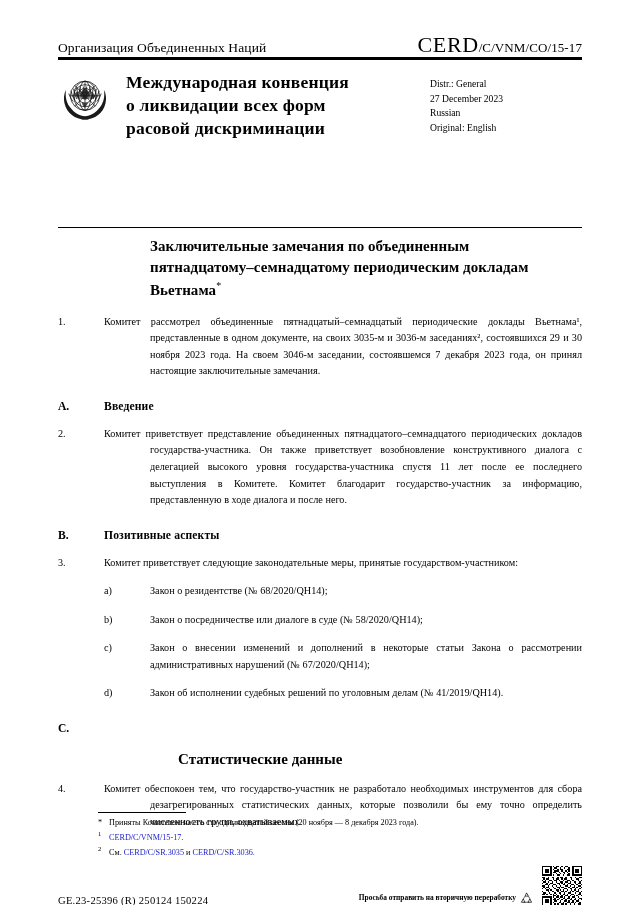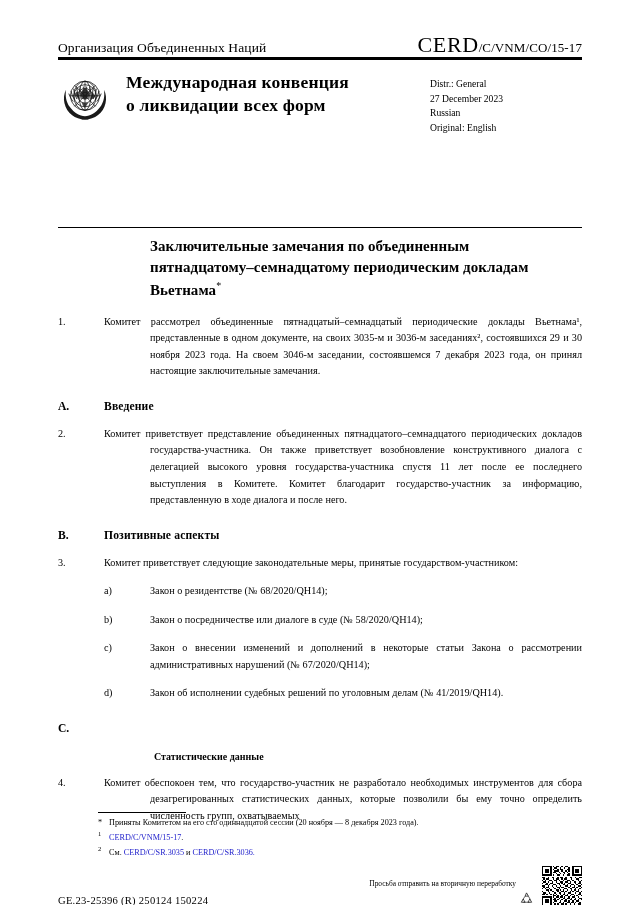--- a/index.html
+++ b/index.html
@@ -160,22 +160,22 @@
     font-size: 11.6px;
     font-weight: bold;
   }
   .sect .stitle {
     font-size: 11.6px;
     font-weight: bold;
     letter-spacing: 0.15px;
   }
 
   .subhead {
-    margin: 16px 0 0 96px;
-    font-size: 10px;
+    margin: 16px 0 0 120px;
+    font-size: 15px;
     font-weight: bold;
   }
 
   ul.alpha {
     list-style: none;
     margin: 0;
     padding: 0;
   }
   ul.alpha li {
     margin-top: 12px;
@@ -238,22 +238,22 @@
     flex: 0 0 auto;
   }
   .recycle-block {
     margin-left: auto;
     display: flex;
     align-items: flex-end;
     gap: 3px;
   }
   .recycle-text {
     font-size: 7.4px;
-    font-weight: normal;
-    padding-bottom: 18px;
+    font-weight: bold;
+    padding-bottom: 4px;
     white-space: nowrap;
   }
   .recycle-icon { width: 15px; height: 15px; display: block; }
   .qr { width: 40px; height: 40px; display: block; margin-left: 5px; }
 </style>
 </head>
 <body>
 
 <div class="page">
 
@@ -308,20 +308,21 @@
                 <path d="M80 40 q-3 9 -8 15"></path>
             </g>
             <path d="M44 84 h12 v4 h-12 z"></path>
           </g>
         </svg>
       </div>
 
       <div class="conv-title">
         <div>Международная конвенция</div>
         <div>о ликвидации всех форм</div>
+        <div>расовой дискриминации</div>
       </div>
 
       <div class="distr-cell">
         <div>Distr.: General</div>
         <div>27 December 2023</div>
         <div>Russian</div>
         <div>Original: English</div>
       </div>
 
     </div>

